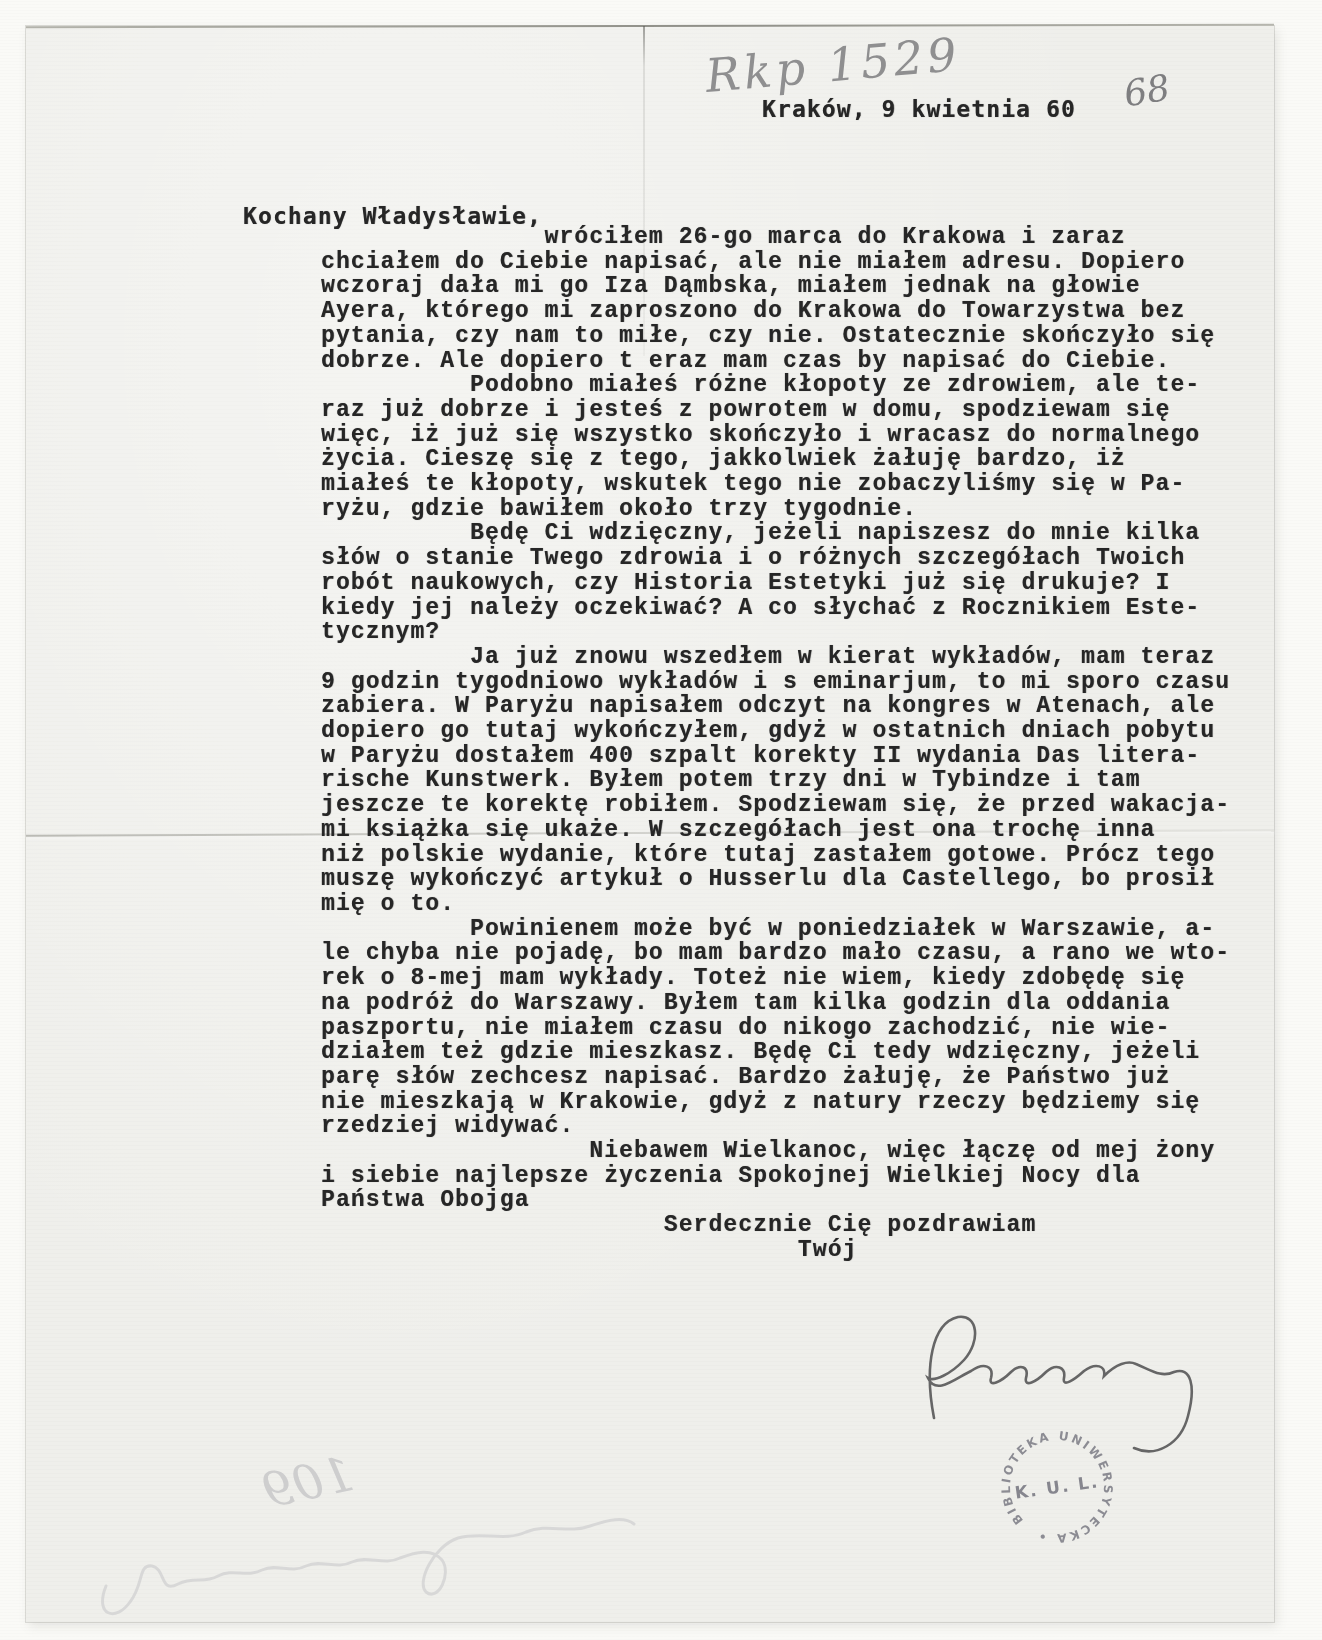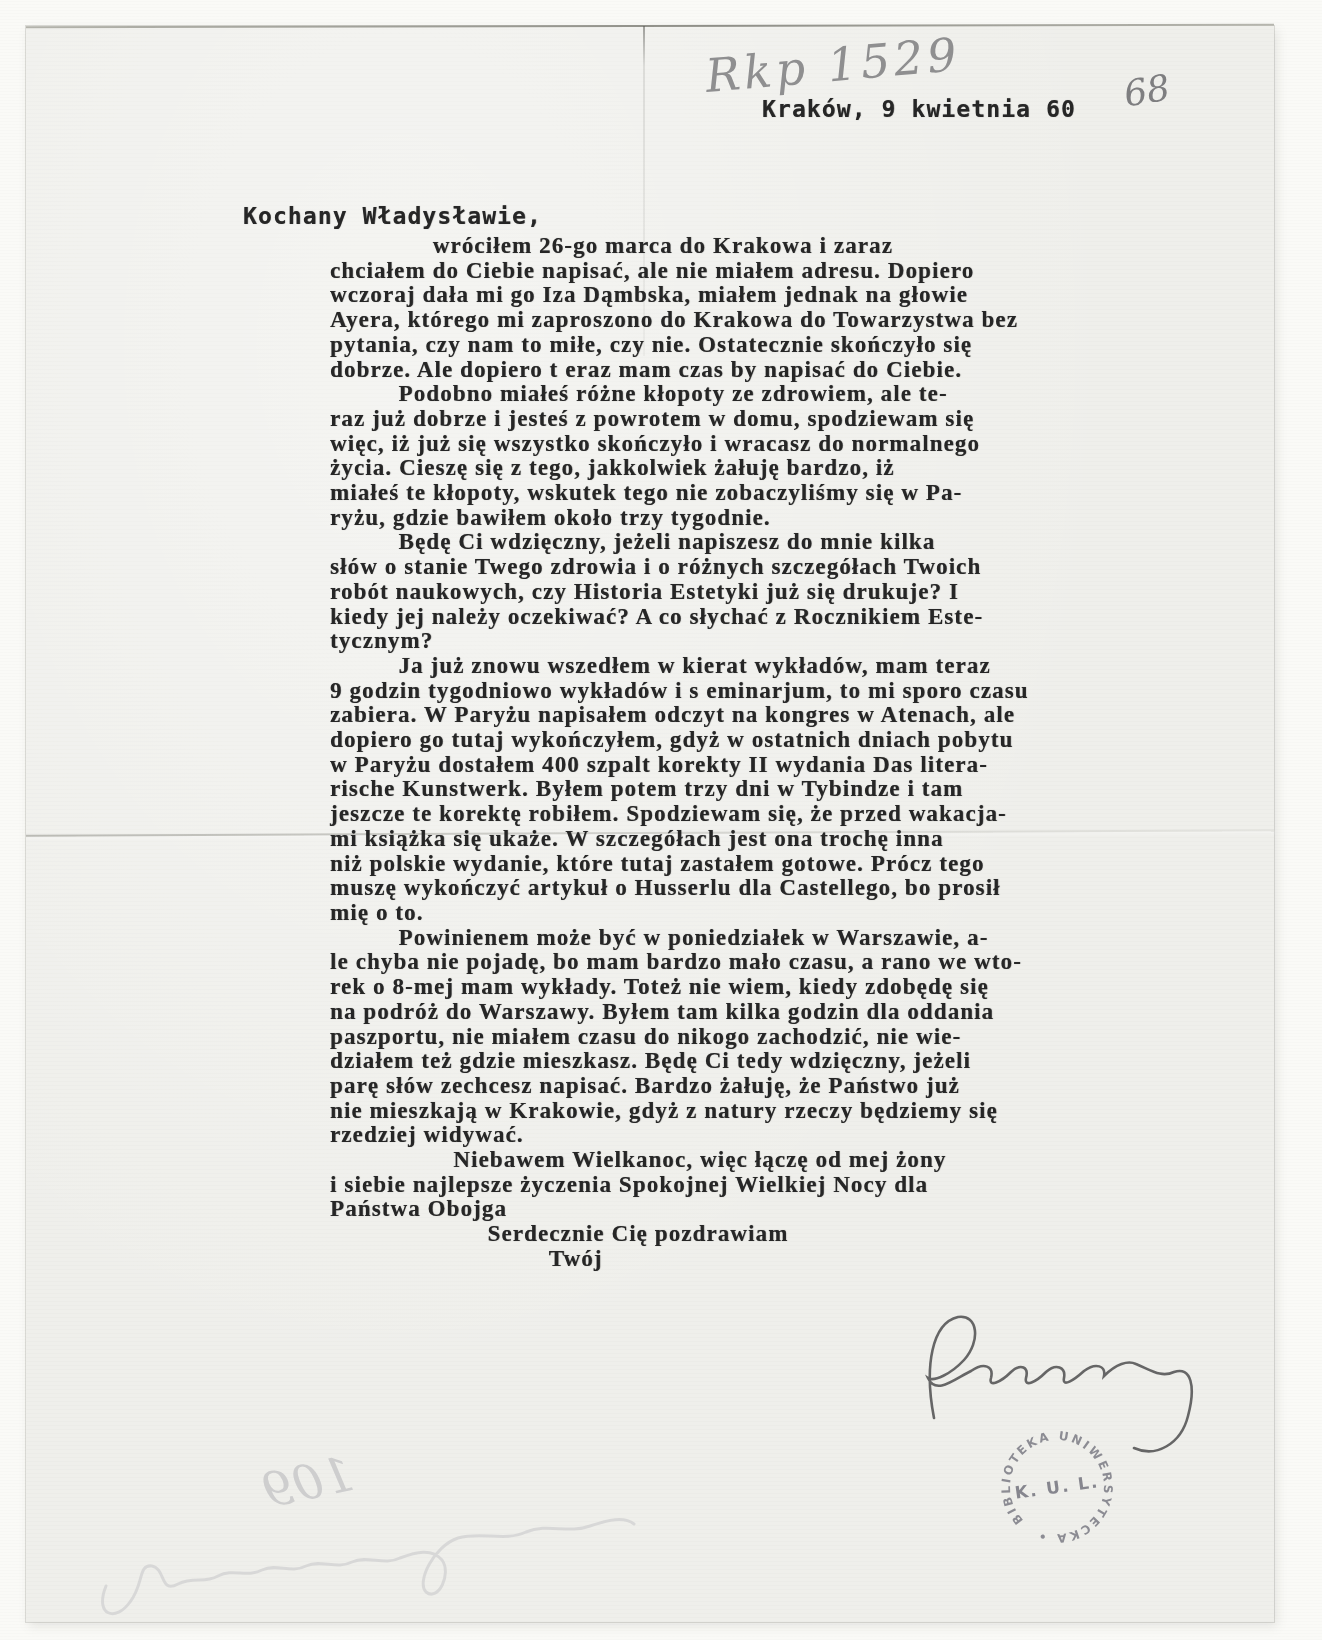--- a/index.html
+++ b/index.html
@@ -34,21 +34,21 @@
     position:absolute;left:617px;top:0;width:2px;height:330px;
     background:linear-gradient(180deg, rgba(90,90,85,0.55), rgba(120,120,115,0.18) 40px, rgba(130,130,125,0.07));
   }
   .typed{
     position:absolute;color:#262626;font-weight:700;
     font-size:23px;letter-spacing:1.1px;line-height:24.7px;white-space:pre;
     text-shadow:0.4px 0.4px 0.7px rgba(35,35,35,0.55);
   }
   .dateline{left:736px;top:71px;}
   .salutation{left:217px;top:178px;text-align:center;}
-  .body{left:292px;top:196px;margin:12px;font-family:Liberation Serif, serif;}
+  .body{left:292px;top:196px;margin:3px;font-family:Liberation Mono, monospace;}
   .pencil{
     position:absolute;color:#8f8f90;
     font-family:"DejaVu Serif", serif;font-style:italic;
   }
   .rkp{left:679px;top:12px;font-size:46px;transform:rotate(-5deg);letter-spacing:4px;}
   .pagenum{left:1098px;top:44px;font-size:36px;color:#7e7e80;transform:rotate(-9deg);}
   .signature-svg{position:absolute;left:834px;top:1244px;}
   .stamp-svg{position:absolute;left:966px;top:1396px;opacity:0.8;}
   .stamp-ring{fill:#74747e;font-family:"DejaVu Sans", sans-serif;font-size:12px;font-weight:700;letter-spacing:2.5px;}
   .stamp-kul{fill:#6d6d78;font-family:"DejaVu Sans", sans-serif;font-size:17px;font-weight:700;letter-spacing:2px;}

